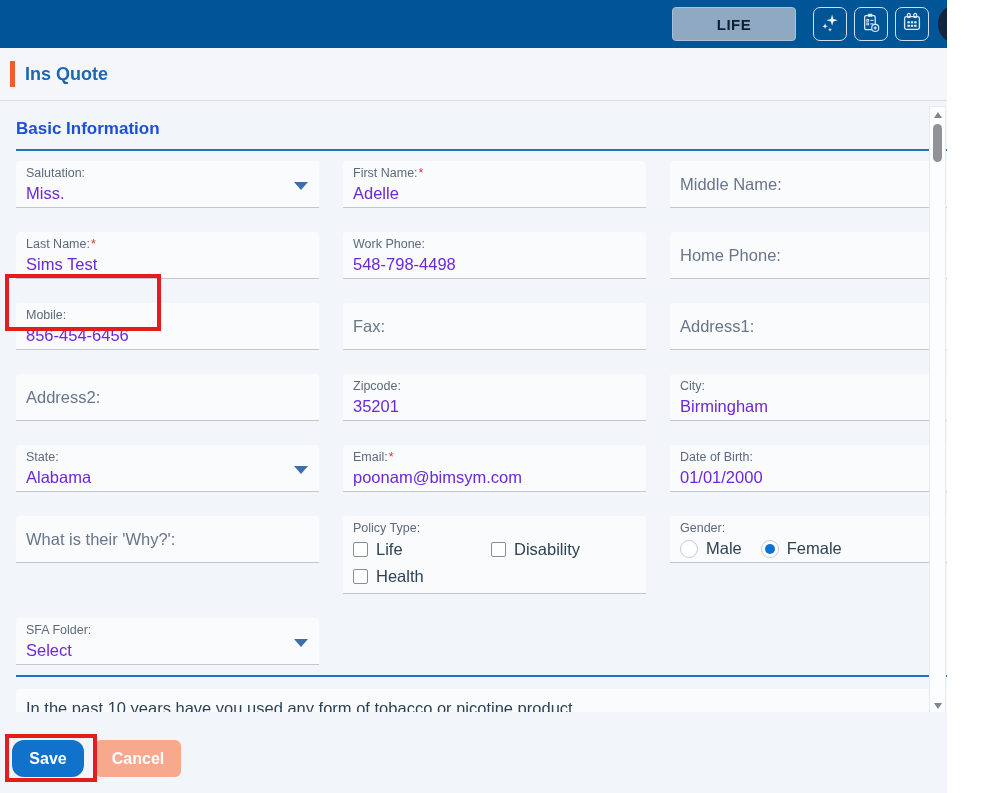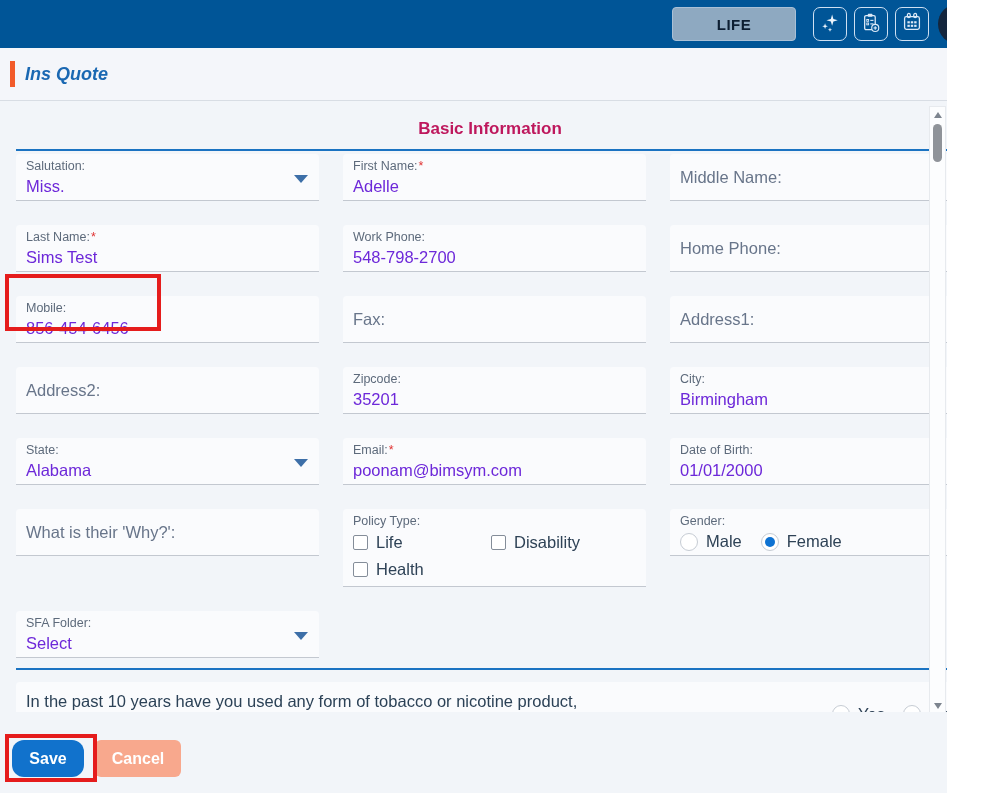--- a/index.html
+++ b/index.html
@@ -14,32 +14,32 @@
               font-family:inherit; font-size:15px; font-weight:bold; color:#0d1f33; letter-spacing:0.5px;
               cursor:pointer; margin-right:10px; }
   .icon-btn { width:34px; height:34px; border:1.5px solid #cfe0f2; border-radius:7px; background:transparent;
               display:flex; align-items:center; justify-content:center; margin-left:7px; cursor:pointer; }
   .avatar { width:40px; height:40px; border-radius:50%; background:#14263d; color:#ffffff;
             font-size:15px; font-weight:bold; display:flex; align-items:center; justify-content:center;
             margin-left:9px; cursor:pointer; }
 
   
   .dlg-header { position:absolute; top:48px; left:0; width:998px; height:53px; background:#f4f6fa;
-                border-bottom:1px solid #d8dde4; display:flex; align-items:center;font-style:italic; }
+                border-bottom:1px solid #d8dde4; display:flex; align-items:center; }
   .accent-bar { width:5px; height:26px; background:#f25b2a; margin-left:10px; }
   .dlg-title { margin-left:10px; font-size:18px; font-weight:bold; color:#1a68b2; }
   .close-x { position:absolute; right:12px; top:14px; width:24px; height:24px; font-size:19px; color:#49525e;
              display:flex; align-items:center; justify-content:center; cursor:pointer; }
 
   
   .content { position:absolute; top:101px; left:0; width:980px; height:611px; overflow:hidden; padding:0 16px; }
-  .section-title { margin-top:18px; font-size:17px; font-weight:bold; color:#be185d;text-align:center; }
+  .section-title { margin-top:18px; font-size:17px; font-weight:bold; color:#1d4ed8; }
   .blue-rule { height:2px; background:#1b73c2; margin-top:10px; width:948px; }
   .grid { display:grid; grid-template-columns:repeat(3,303px); column-gap:19px; row-gap:14px;
-          margin-top:3px; align-items:start; width:948px;gap:24px; }
+          margin-top:10px; align-items:start; width:948px;gap:24px; }
   .field { position:relative; height:47px; background:#fafbfd; border-bottom:1px solid #c3c8d0;
            border-radius:4px 4px 0 0; padding:5px 10px 0 10px; cursor:text; }
   .f-label { font-size:12.5px; color:#5d6a7b; line-height:15px; white-space:nowrap; }
   .req { color:#e03131; font-size:12.5px; margin-left:1px; }
   .f-value { font-size:16.5px; color:#6d28d9; line-height:22px; margin-top:1px; white-space:nowrap; overflow:hidden; }
   .field.empty { display:flex; align-items:center; padding-top:0; }
   .f-placeholder { font-size:16.5px; color:#68758a; }
   .caret { position:absolute; right:11px; top:21px; width:0; height:0;
            border-left:7px solid transparent; border-right:7px solid transparent; border-top:8px solid #3d6fa8; }
   .cal-icon { position:absolute; right:10px; top:23px; }
@@ -165,21 +165,21 @@
         <div class="f-placeholder">Middle Name:</div>
       </div>
 
       <div class="field">
         <div class="f-label"><span>Last Name:</span><span class="req">*</span></div>
         <div class="f-value">Sims Test</div>
       </div>
 
       <div class="field">
         <div class="f-label">Work Phone:</div>
-        <div class="f-value">548-798-2700</div>
+        <div class="f-value">548-798-4498</div>
       </div>
 
       <div class="field empty">
         <div class="f-placeholder">Home Phone:</div>
       </div>
 
       <div class="field">
         <div class="f-label">Mobile:</div>
         <div class="f-value">856-454-6456</div>
       </div>

